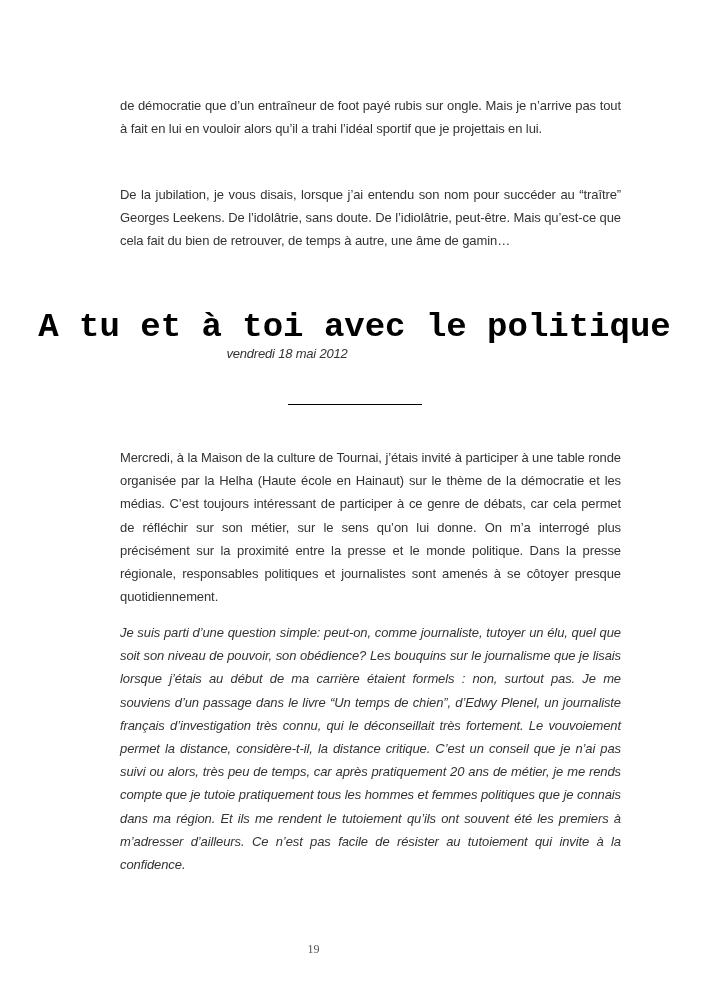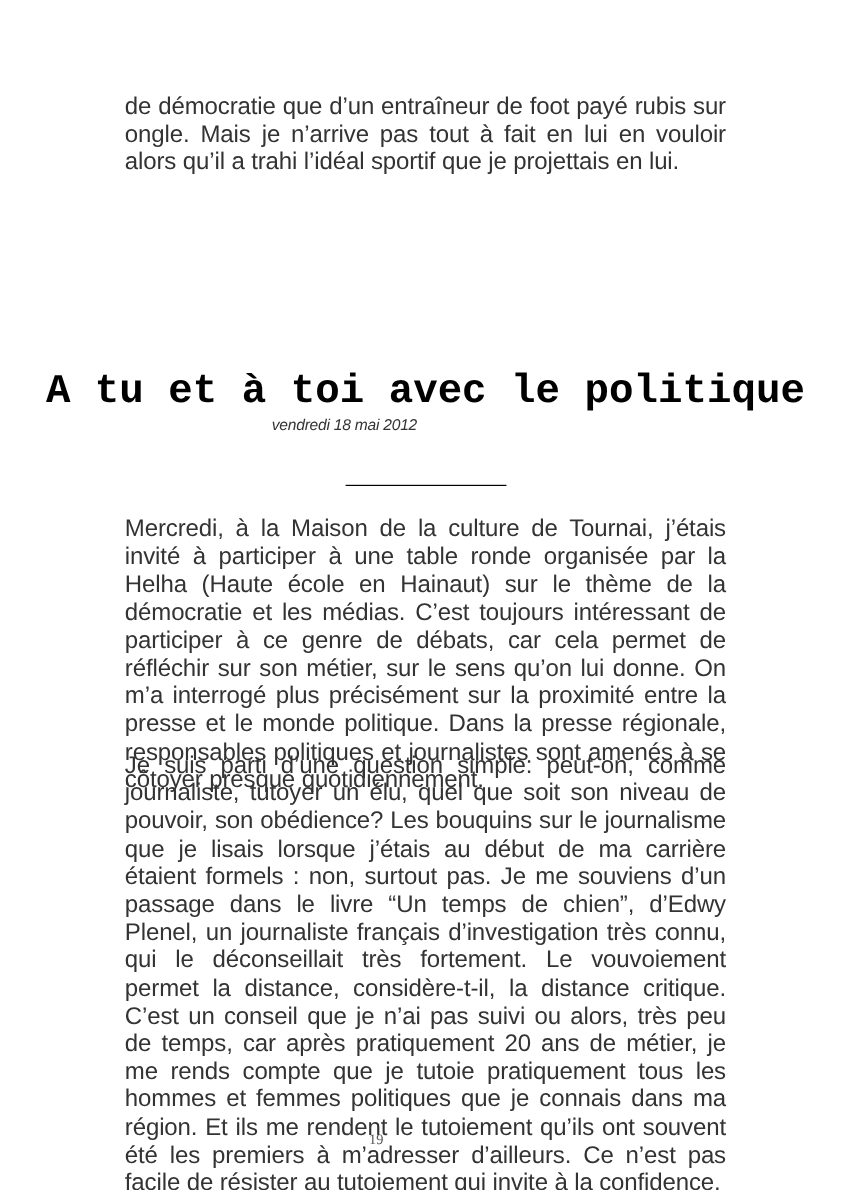--- a/index.html
+++ b/index.html
@@ -17,32 +17,32 @@
       position: absolute;
       left: 0; top: 0;
       width: 709px;
       height: 992px;
       background: #ffffff;
     }
     .para {
       position: absolute;
       left: 104px;
       width: 501px;
-      margin: 0;
+      margin: 16px;
       font-family: "Liberation Sans", sans-serif;
-      font-size: 20px;
+      font-size: 13px;
       line-height: 23.2px;
       color: #333333;
       text-align: justify;
       letter-spacing: -0.1px;
     }
     .p1 { top: 78px; }
     .p2 { top: 167px; }
     .p3 { top: 430px; }
-    .p4 { top: 627px; }
+    .p4 { top: 605px; font-style: italic; }
     .title {
       position: absolute;
       left: 0;
       width: 709px;
       top: 307px;
       margin: 0;
       text-align: center;
       font-family: Liberation Mono, monospace;
       font-weight: bold;
       font-size: 34px;
@@ -81,20 +81,21 @@
       color: #555555;
     }
   </style>
 </head>
 <body>
 
 <div class="page">
 
   <p class="para p1">de démocratie que d’un entraîneur de foot payé rubis sur ongle.  Mais je n’arrive pas tout à fait en lui en vouloir alors qu’il a trahi l’idéal sportif que je projettais en lui.</p>
 
+  <p class="para p2">De la jubilation, je vous disais, lorsque j’ai entendu son nom pour succéder au “traître” Georges Leekens. De l’idolâtrie, sans doute. De l’idiolâtrie, peut-être. Mais qu’est-ce que cela fait du bien de retrouver, de temps à autre, une âme de gamin…</p>
 
   <h1 class="title">A tu et à toi avec le politique</h1>
 
   <div class="date">vendredi 18 mai 2012</div>
 
   <div class="rule"></div>
 
   <p class="para p3">Mercredi, à la Maison de la culture de Tournai, j’étais invité à participer à une table ronde organisée par la Helha (Haute école en Hainaut) sur le thème de la démocratie et les médias. C’est toujours intéressant de participer à ce genre de débats, car cela permet de réfléchir sur son métier, sur le sens qu’on lui donne. On m’a interrogé plus précisément sur la proximité entre la presse et le monde politique. Dans la presse régionale, responsables politiques et journalistes sont amenés à se côtoyer presque quotidiennement.</p>
 
   <p class="para p4">Je suis parti d’une question simple: peut-on, comme journaliste, tutoyer un élu, quel que soit son niveau de pouvoir, son obédience? Les bouquins sur le journalisme que je lisais lorsque j’étais au début de ma carrière étaient formels : non, surtout pas. Je me souviens d’un passage dans le livre “Un temps de chien”, d’Edwy Plenel, un journaliste français d’investigation très connu, qui le déconseillait très fortement. Le vouvoiement permet la distance, considère-t-il, la distance critique. C’est un conseil que je n’ai pas suivi ou alors, très peu de temps, car après pratiquement 20 ans de métier, je me rends compte que je tutoie pratiquement tous les hommes et femmes politiques que je connais dans ma région.  Et ils me rendent le tutoiement qu’ils ont souvent été les premiers à m’adresser d’ailleurs. Ce n’est pas facile de résister au tutoiement qui invite à la confidence.</p>

